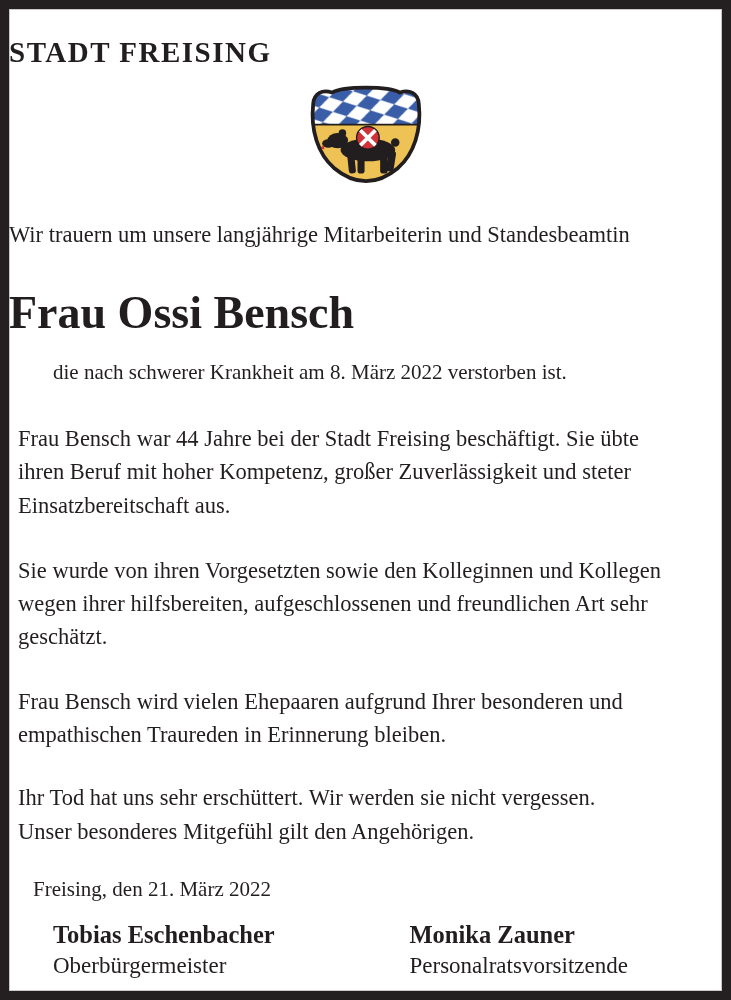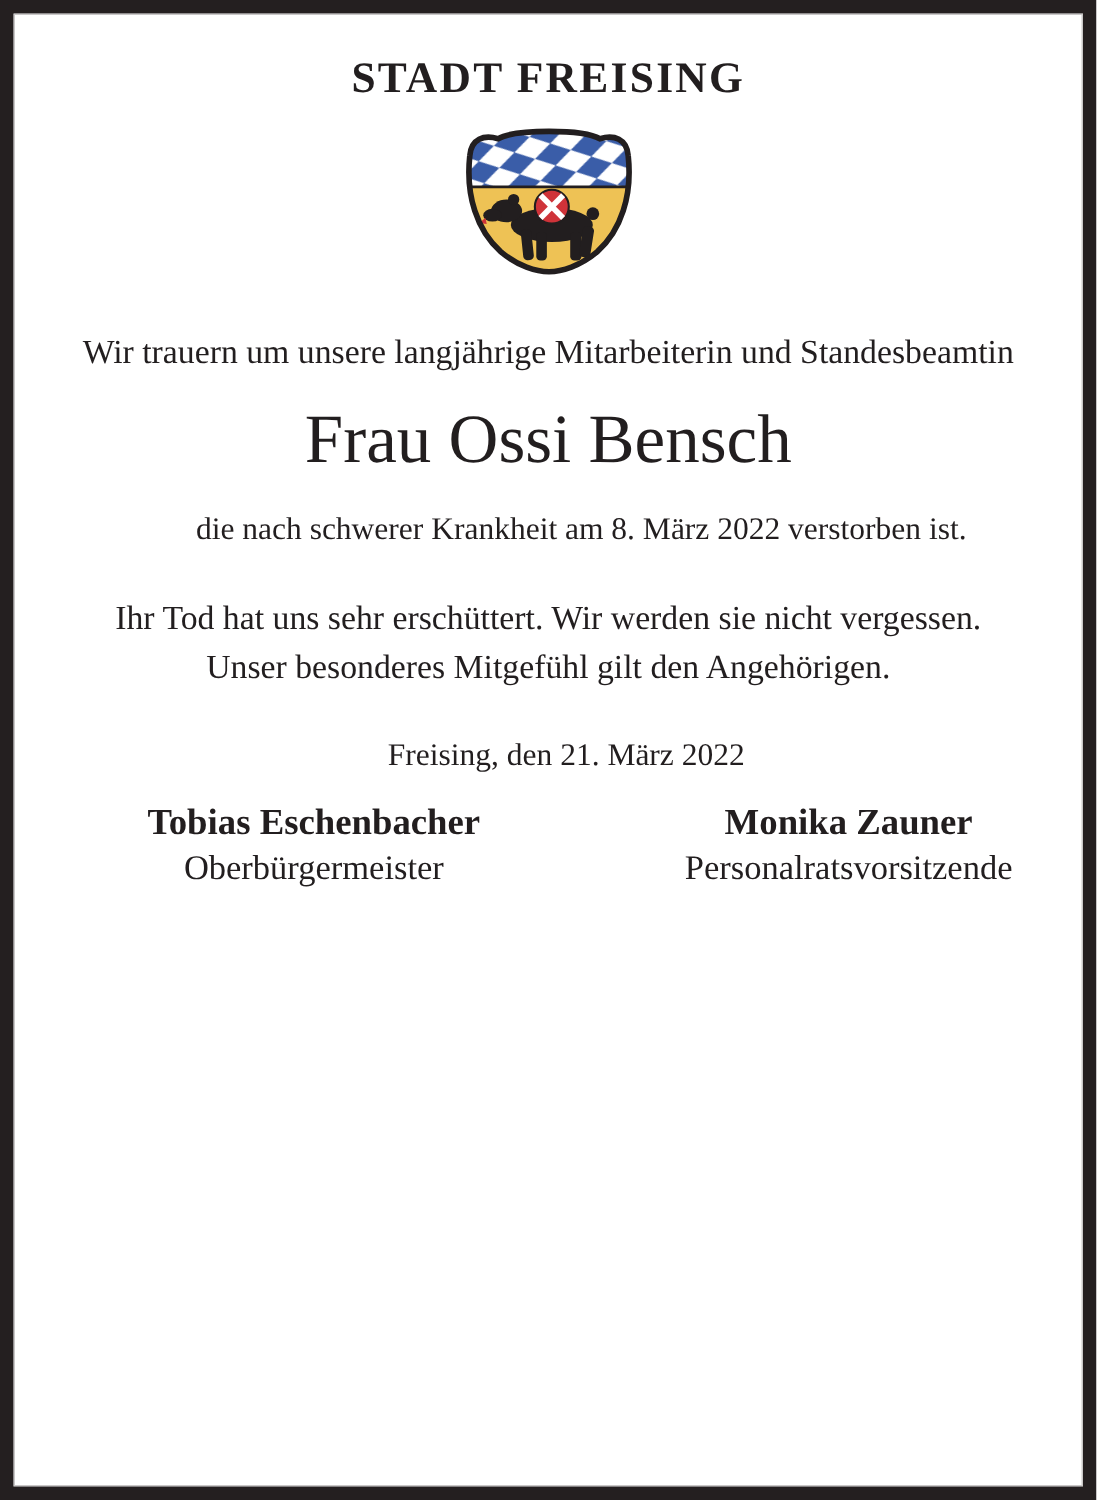--- a/index.html
+++ b/index.html
@@ -6,43 +6,43 @@
   .page{
     position:relative;
     width:731px;height:1000px;
     box-sizing:border-box;
     border:9px solid #241f20;
     box-shadow:inset 0 0 0 1px #c9c7c7;
     background:#fff;
     font-family:"Liberation Serif", serif;
     color:#221e1f;
     overflow:hidden;
-    text-align:center;
+    text-align:left;
   }
   .org-title{
     margin-top:27px;
     font-size:29px;
     font-weight:bold;
     letter-spacing:1.5px;
   }
   .crest-wrap{
     margin-top:12px;
     height:106px;
     display:flex;
     justify-content:center;
     align-items:center;
   }
   .intro{
     margin-top:35px;
     font-size:22.5px;
   }
   .deceased-name{
-    margin-top:18px;
+    margin-top:38px;
     font-size:46px;
-    font-weight:normal;
+    font-weight:bold;
   }
   .subline{
     margin-top:21px;
     font-size:21px;
     padding-left:44px;
   }
   .para{
     margin:0 9px;
     font-size:22.5px;
     line-height:1.48;
@@ -128,20 +128,28 @@
       <path d="M14,24 C15,12 24,9 34,12 C46,5 94,5 106,12 C116,9 125,12 126,24 C129,52 121,77 104,92 C92,102 79,106 70,106 C61,106 48,102 36,92 C19,77 11,52 14,24 Z" fill="none" style="stroke:var(--crest-black,#221e1f)" stroke-width="4"></path>
     </svg>
   </div>
 
   <div class="intro">Wir trauern um unsere langjährige Mitarbeiterin und Standesbeamtin</div>
 
   <div class="deceased-name">Frau Ossi Bensch</div>
 
   <div class="subline">die nach schwerer Krankheit am 8. März 2022 verstorben ist.</div>
 
+  <div class="para p1">Frau Bensch war 44 Jahre bei der Stadt Freising beschäftigt. Sie übte
+ihren Beruf mit hoher Kompetenz, großer Zuverlässigkeit und steter
+Einsatzbereitschaft aus.</div>
+  <div class="para p2">Sie wurde von ihren Vorgesetzten sowie den Kolleginnen und Kollegen
+wegen ihrer hilfsbereiten, aufgeschlossenen und freundlichen Art sehr
+geschätzt.</div>
+  <div class="para p3">Frau Bensch wird vielen Ehepaaren aufgrund Ihrer besonderen und
+empathischen Traureden in Erinnerung bleiben.</div>
   <div class="para p4">Ihr Tod hat uns sehr erschüttert. Wir werden sie nicht vergessen.
 Unser besonderes Mitgefühl gilt den Angehörigen.</div>
 
   <div class="dateline">Freising, den 21. März 2022</div>
 
   <div class="signatures">
     <div class="sig-col">
       <div class="sig-name">Tobias Eschenbacher</div>
       <div class="sig-title">Oberbürgermeister</div>
     </div>

